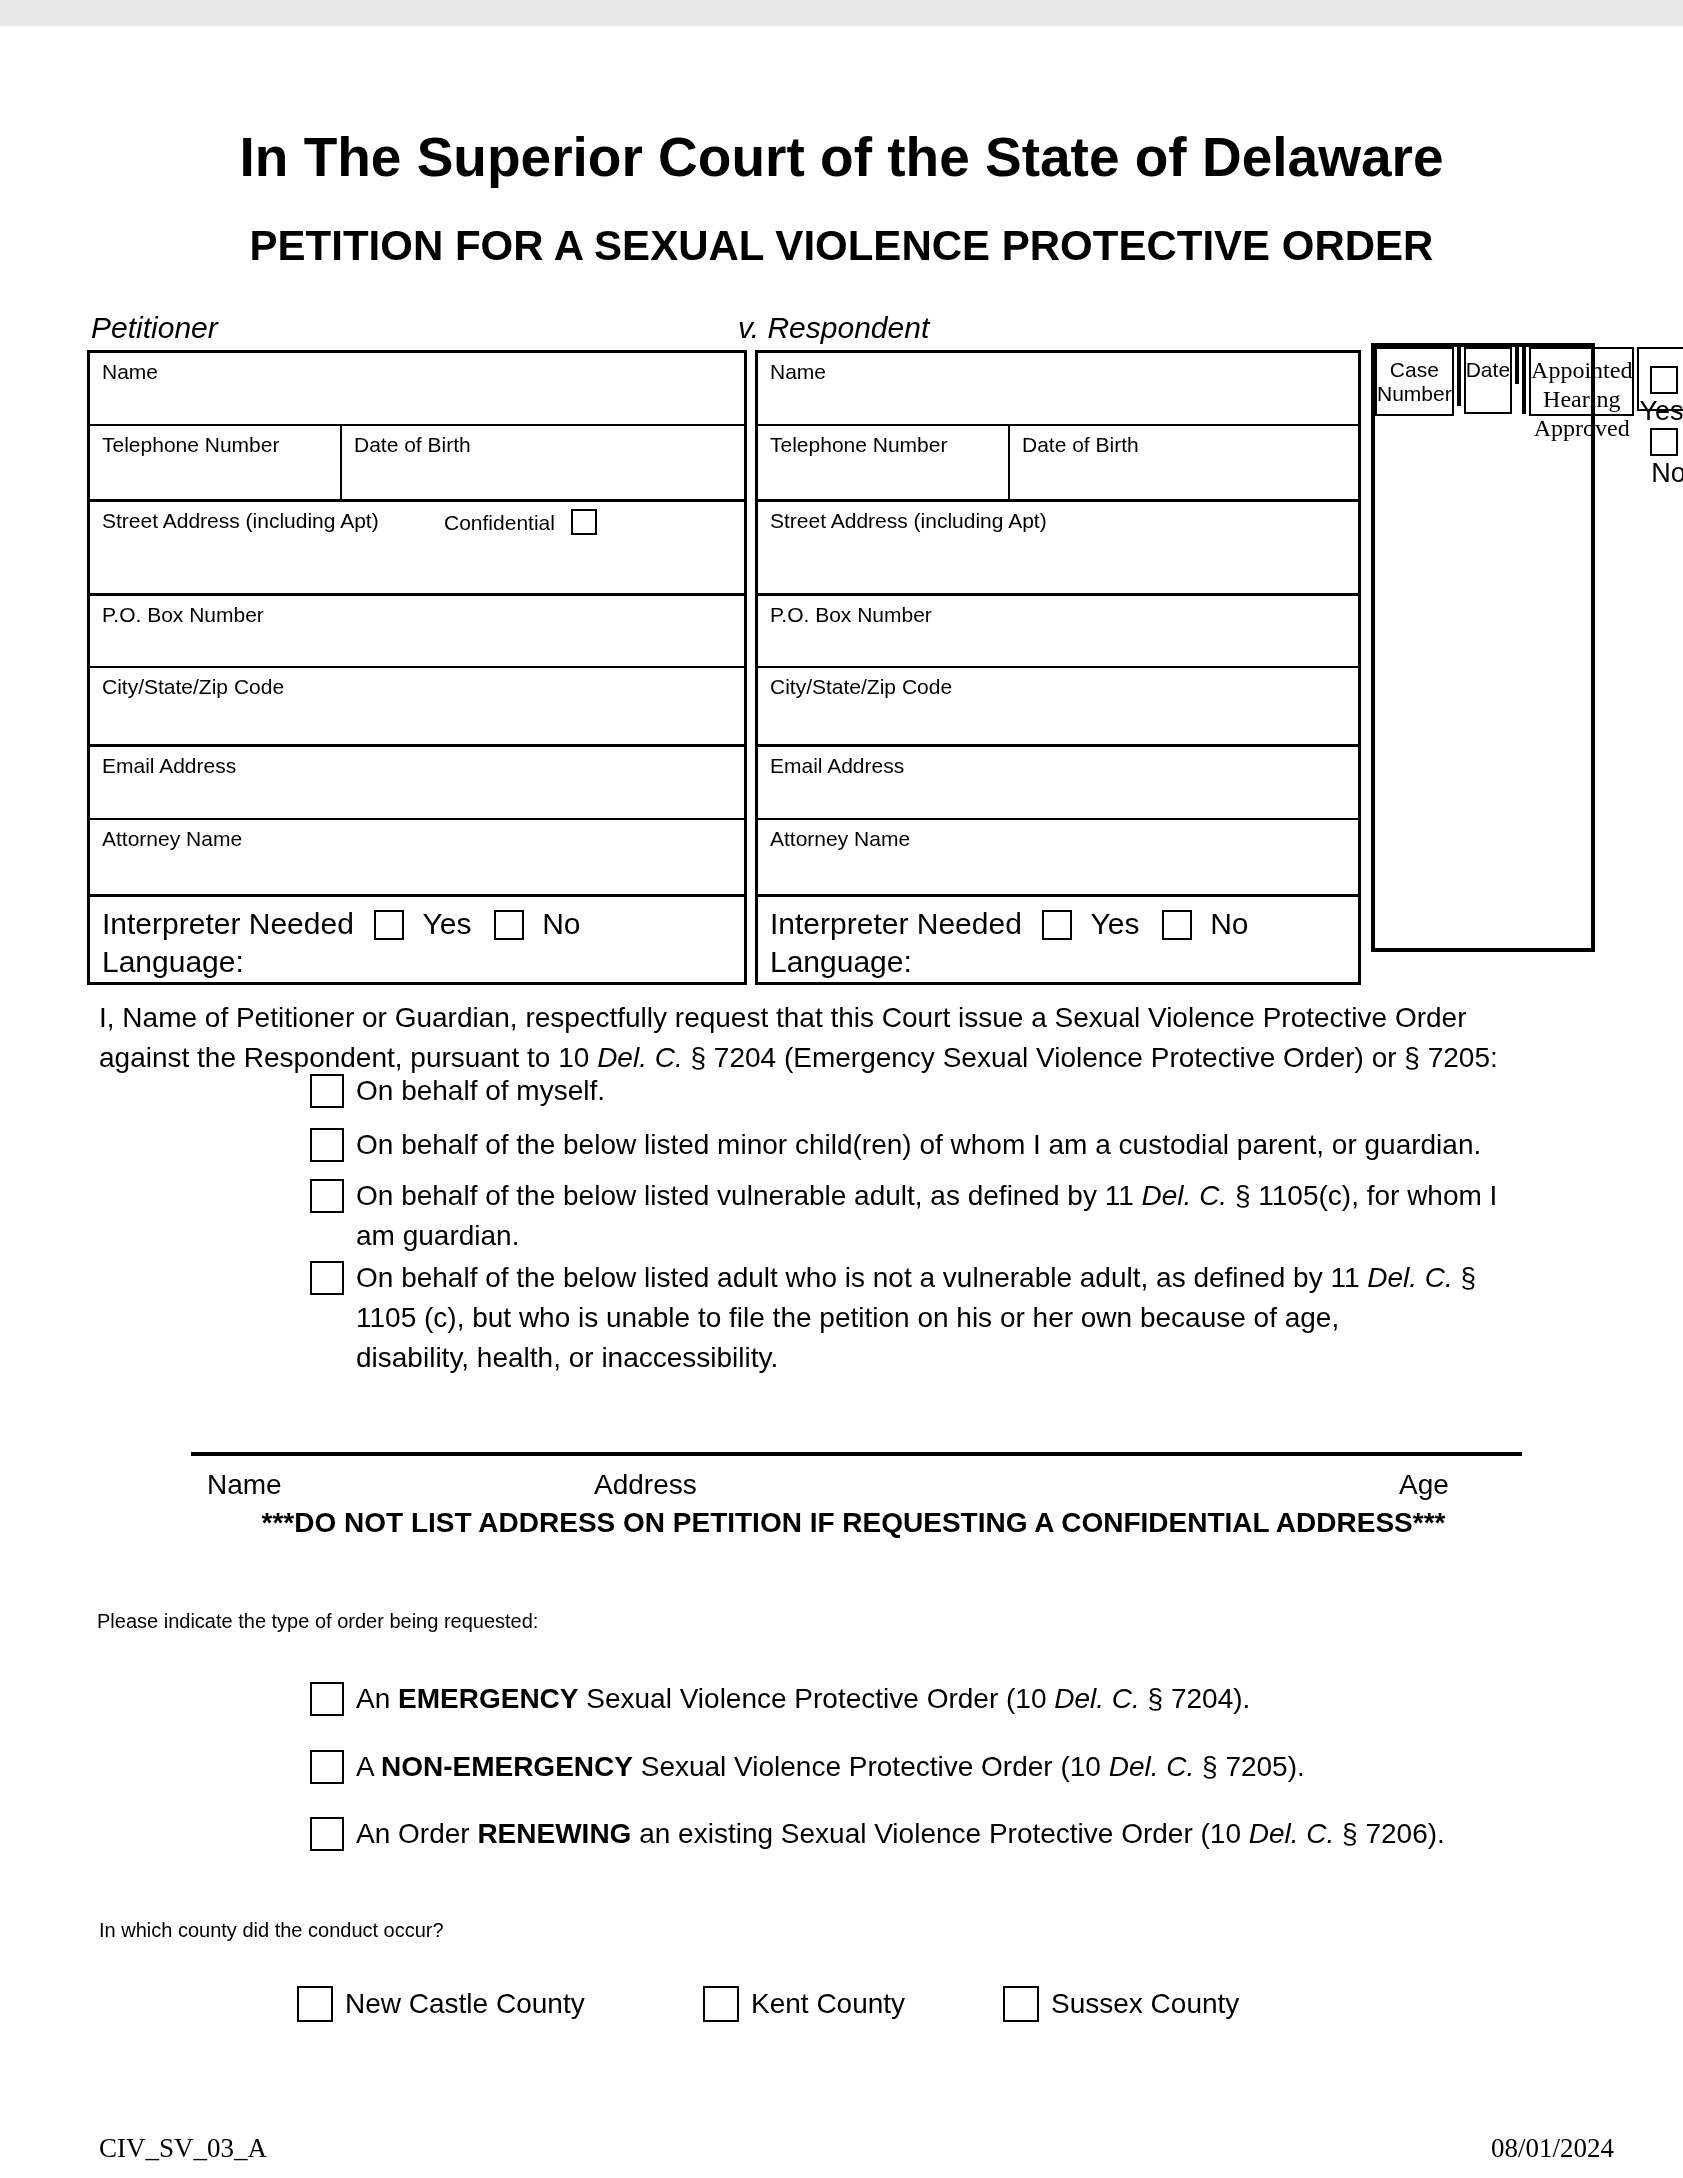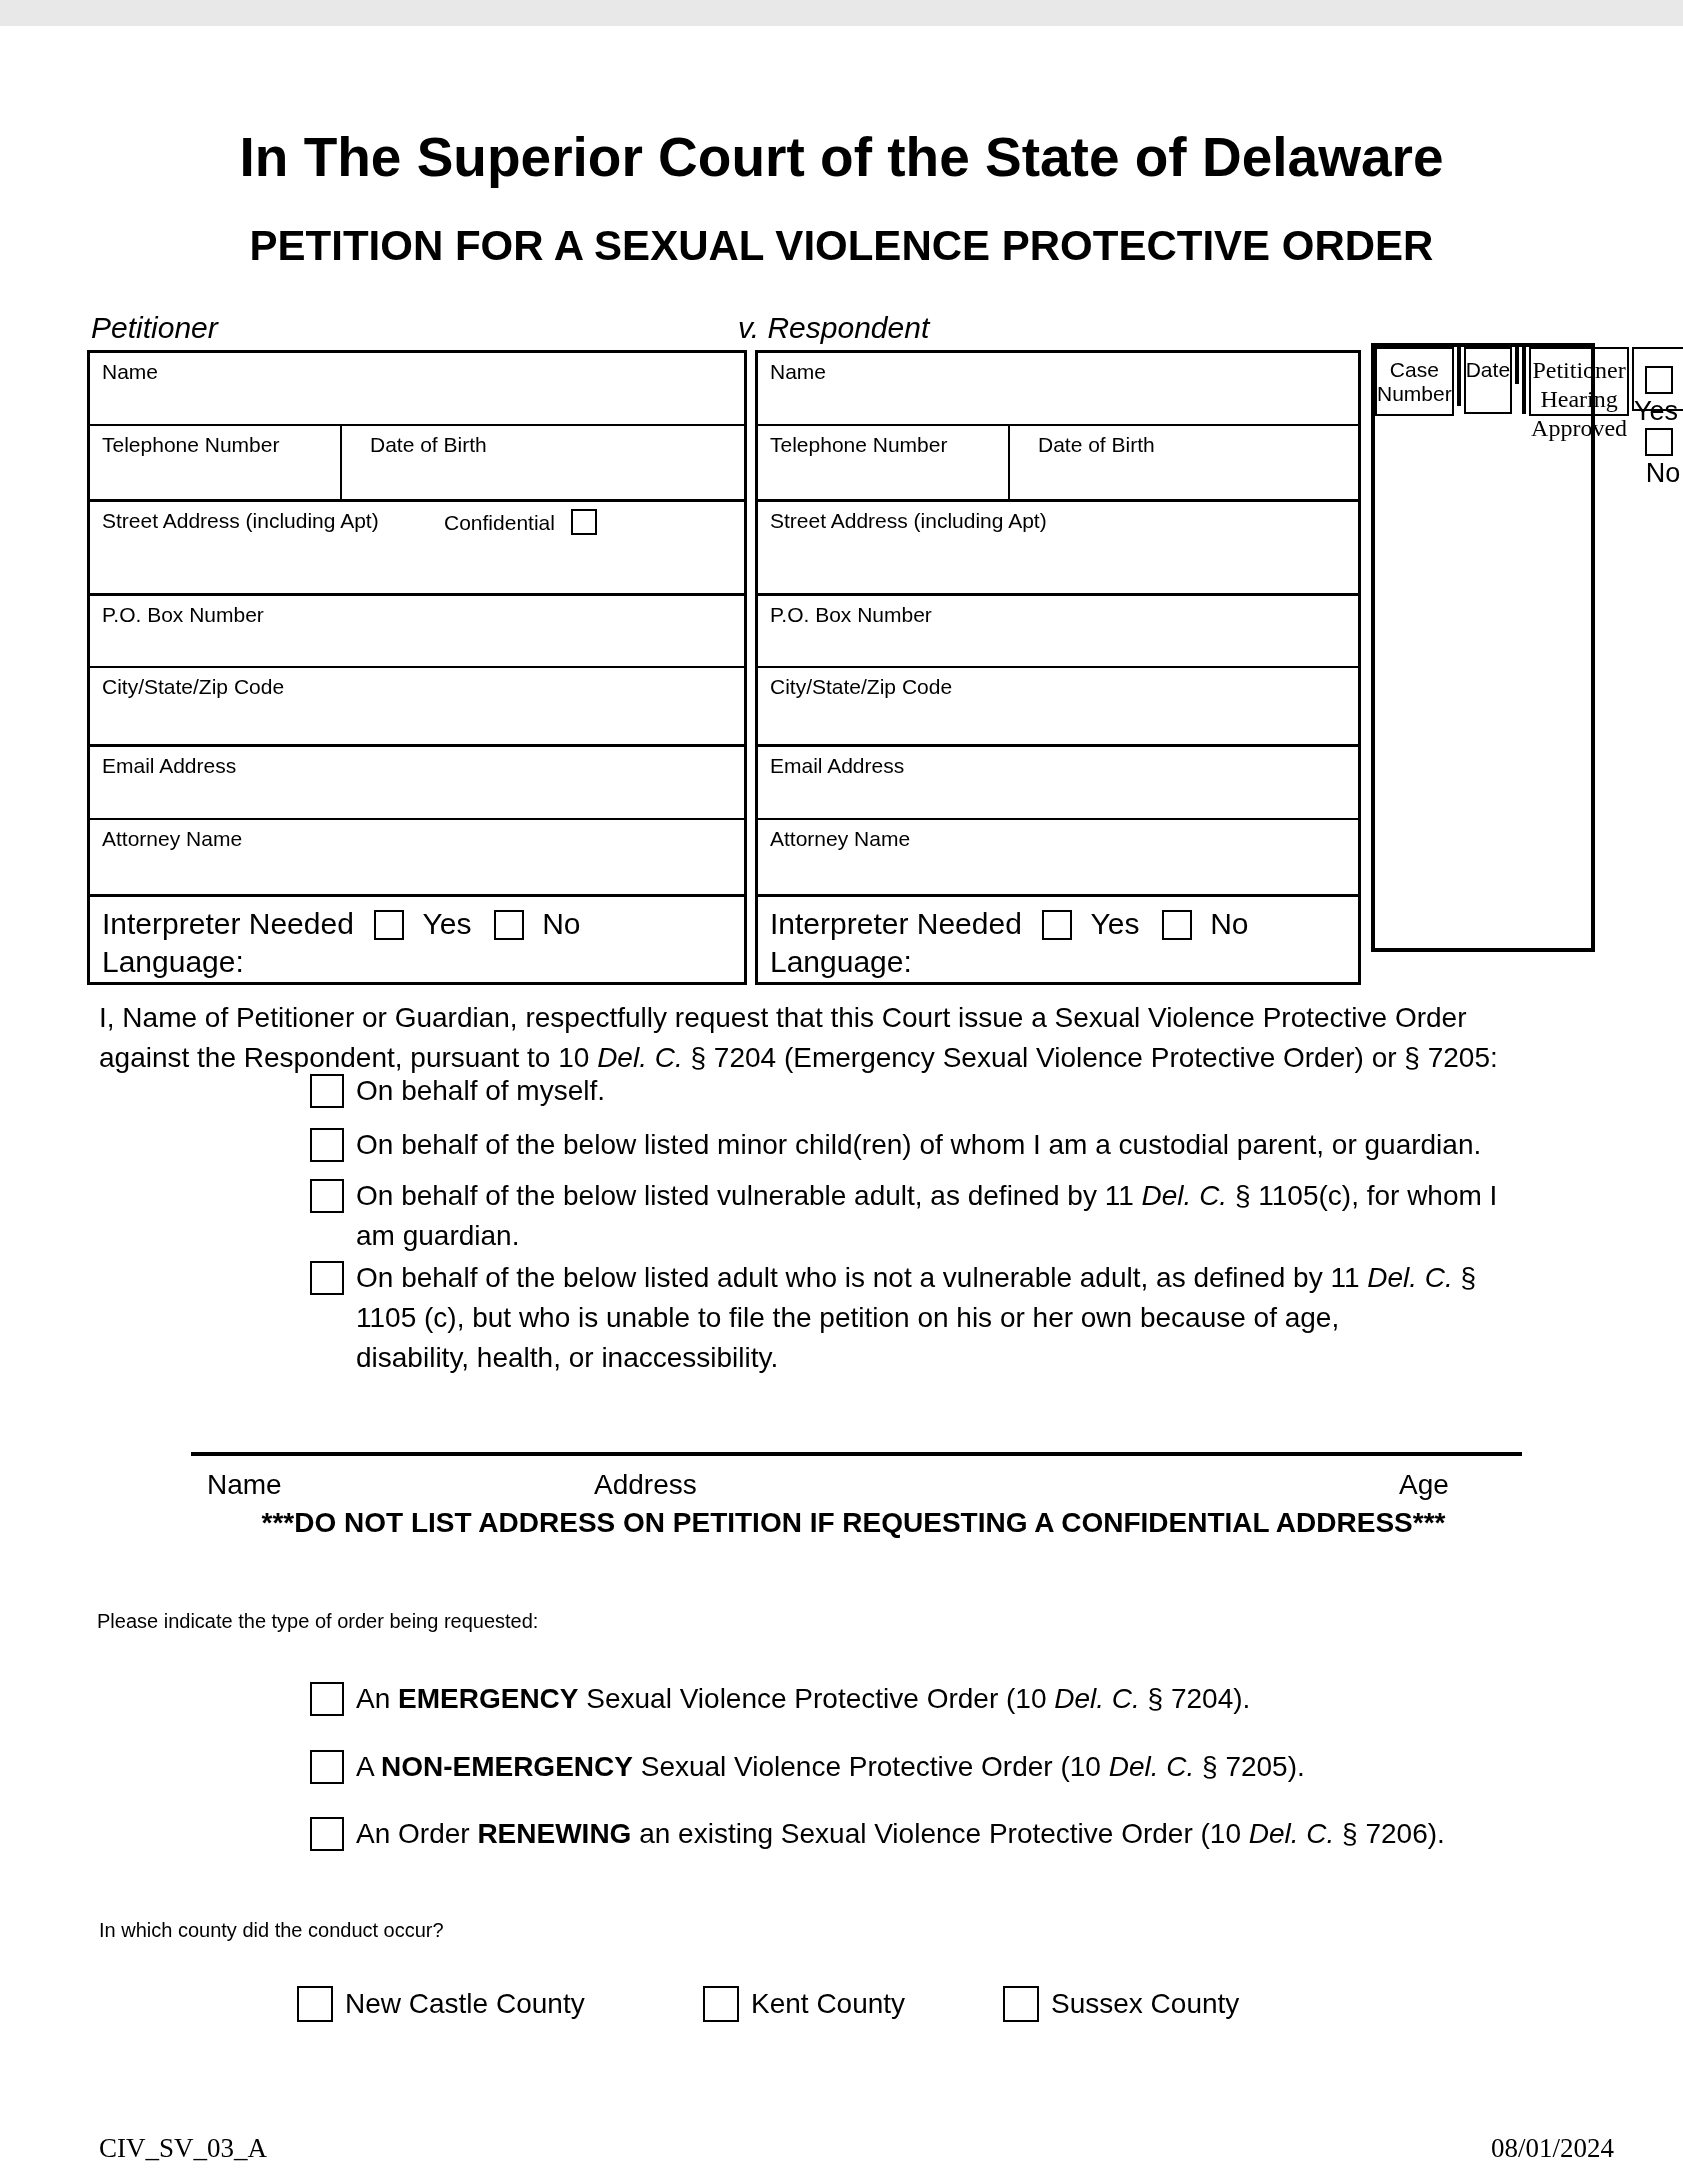--- a/index.html
+++ b/index.html
@@ -14,21 +14,21 @@
   .i{font-style:italic;}
 
   
   .title{left:0;top:99px;width:1683px;font-size:55px;font-weight:bold;}
   .subtitle{left:0;top:196px;width:1683px;font-size:42px;font-weight:bold;}
   .party-label{top:285px;font-size:30px;font-style:italic;}
 
   
   .pbox{border:3px solid #000;background:#fff;box-sizing:border-box;}
   .prow{position:relative;box-sizing:border-box;border-bottom:2px solid #000;}
-  .prow.thick{border-bottom-width:3px;gap:16px;}
+  .prow.thick{border-bottom-width:3px;}
   .prow.last{border-bottom:none;}
   .flabel{font-size:21px;padding:7px 0 0 12px;display:block;}
   .split{display:flex;}
   .split .cell-l{width:252px;box-sizing:border-box;border-right:2px solid #000;height:100%;}
   .split .cell-r{flex:1;height:100%;}
   .interp{font-size:30px;padding:8px 0 0 12px;line-height:38px;}
 
   
   .cb{display:inline-block;border:2px solid #000;background:#fff;box-sizing:border-box;}
   .cb26{width:26px;height:26px;vertical-align:-5px;}
@@ -155,21 +155,21 @@
     <div class="scell slabel" style="height:69px;">
       <span>Case Number</span>
     </div>
     <div class="scell" style="height:59px;"></div>
     <div class="scell slabel" style="height:67px;">
       <span>Date</span>
     </div>
     <div class="scell" style="height:37px;"></div>
     <div class="scell" style="height:67px;"></div>
     <div class="scell sserif" style="height:69px;">
-      <div>Petitioner Hearing</div>
+      <div>Appointed Hearing</div>
       <div>Approved</div>
     </div>
     <div class="scell syesno" style="height:64px;">
       <span class="cb cb28"></span><span class="lbl">Yes</span><span class="cb cb28"></span><span>No</span>
     </div>
     <div class="scell sserif" style="height:65px;">
       <div>Guardian Ad Litem</div>
       <div>Appointed</div>
     </div>
     <div class="scell syesno" style="height:78px;">

